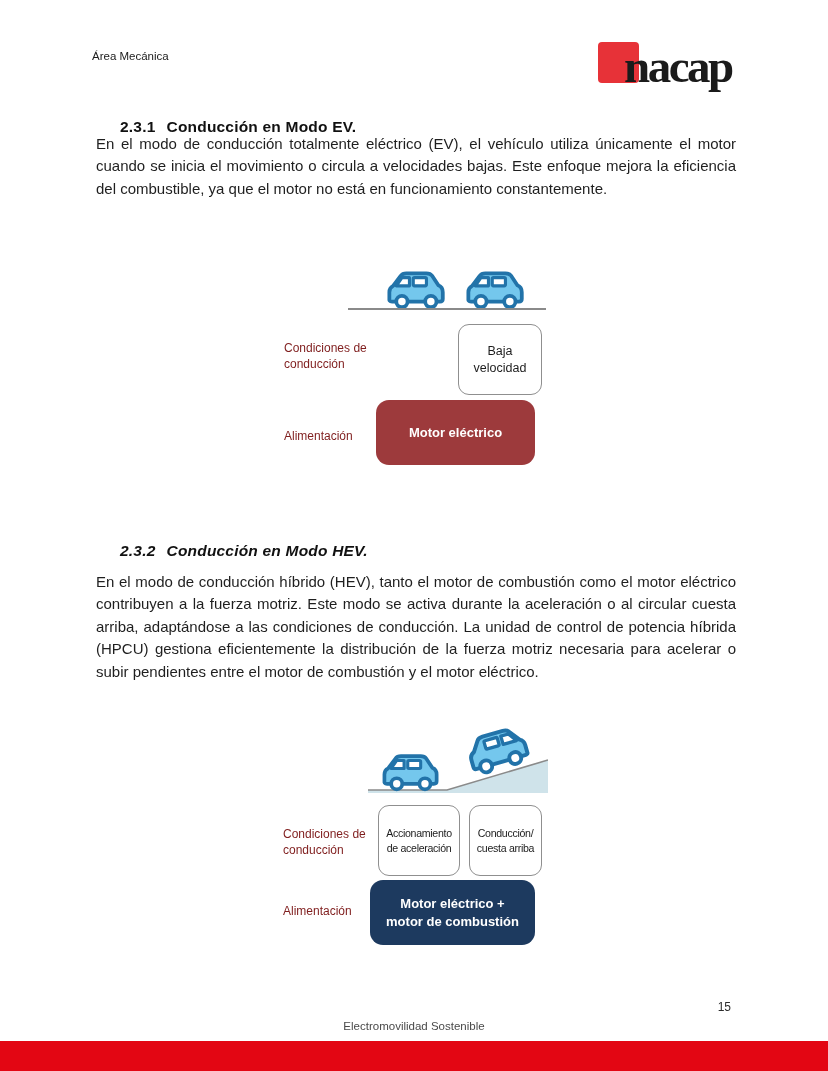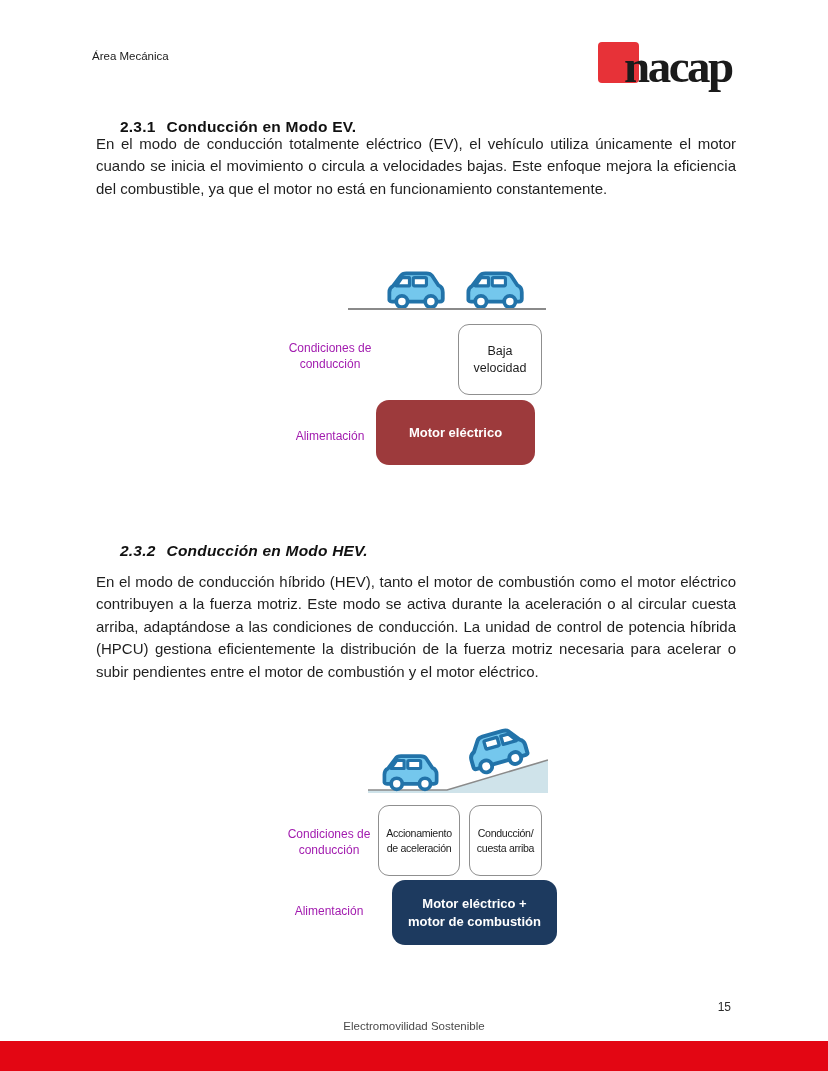--- a/index.html
+++ b/index.html
@@ -27,21 +27,21 @@
   .p-hev { top:571px; }
 
   
   .figure { position:absolute; }
   .fig-ev  { left:278px; top:260px; width:280px; height:212px; }
   .fig-hev { left:268px; top:726px; width:292px; height:228px; }
   .figure > * { position:absolute; }
 
   .road-line { height:2px; background:#8a8a8a; }
 
-  .cond-label { width:92px; text-align:center; font-size:12px; line-height:1.35; color:#a21caf; }
+  .cond-label { width:92px; text-align:left; font-size:12px; line-height:1.35; color:#7f1d1d; }
 
   .cond-box { background:#fff; border:1.2px solid #8f8f8f; border-radius:11px;
               display:flex; align-items:center; justify-content:center;
               text-align:center; font-size:12.5px; line-height:1.3; color:#1c1c1c; padding:4px; }
   .cond-box.small { font-size:10.6px; letter-spacing:-.3px; line-height:1.35; }
 
   .power-box { border-radius:13px; display:flex; align-items:center; justify-content:center;
                text-align:center; color:#fff; font-weight:bold; font-size:13px;
                line-height:1.35; padding:6px 12px; }
 
@@ -56,21 +56,21 @@
   .fig-ev .power-box { left:98px; top:140px; width:159px; height:65px; }
 
   
   .fig-hev .ground { left:100px; top:31px; }
   .fig-hev .car-1 { left:110px; top:24px; }
   .fig-hev .car-2 { left:198px; top:0px; transform:rotate(-16deg) scaleX(-1); }
   .fig-hev .lbl-cond { left:15px; top:100px; }
   .fig-hev .box-1 { left:110px; top:79px; width:82px; height:71px; }
   .fig-hev .box-2 { left:201px; top:79px; width:73px; height:71px; }
   .fig-hev .lbl-power { left:15px; top:177px; }
-  .fig-hev .power-box { left:124px; top:154px; width:165px; height:65px; }
+  .fig-hev .power-box { left:102px; top:154px; width:165px; height:65px; }
 
   
   .footer-title { position:absolute; left:0; top:1020px; width:100%; text-align:center;
                   font-size:11.5px; color:#4a4a4a; }
   .page-number { position:absolute; right:97px; top:1000px; font-size:12px; color:#2b2b2b; }
   .footer-bar { position:absolute; left:0; bottom:0; width:100%; height:30px; }
 </style>
 </head>
 <body>
 

